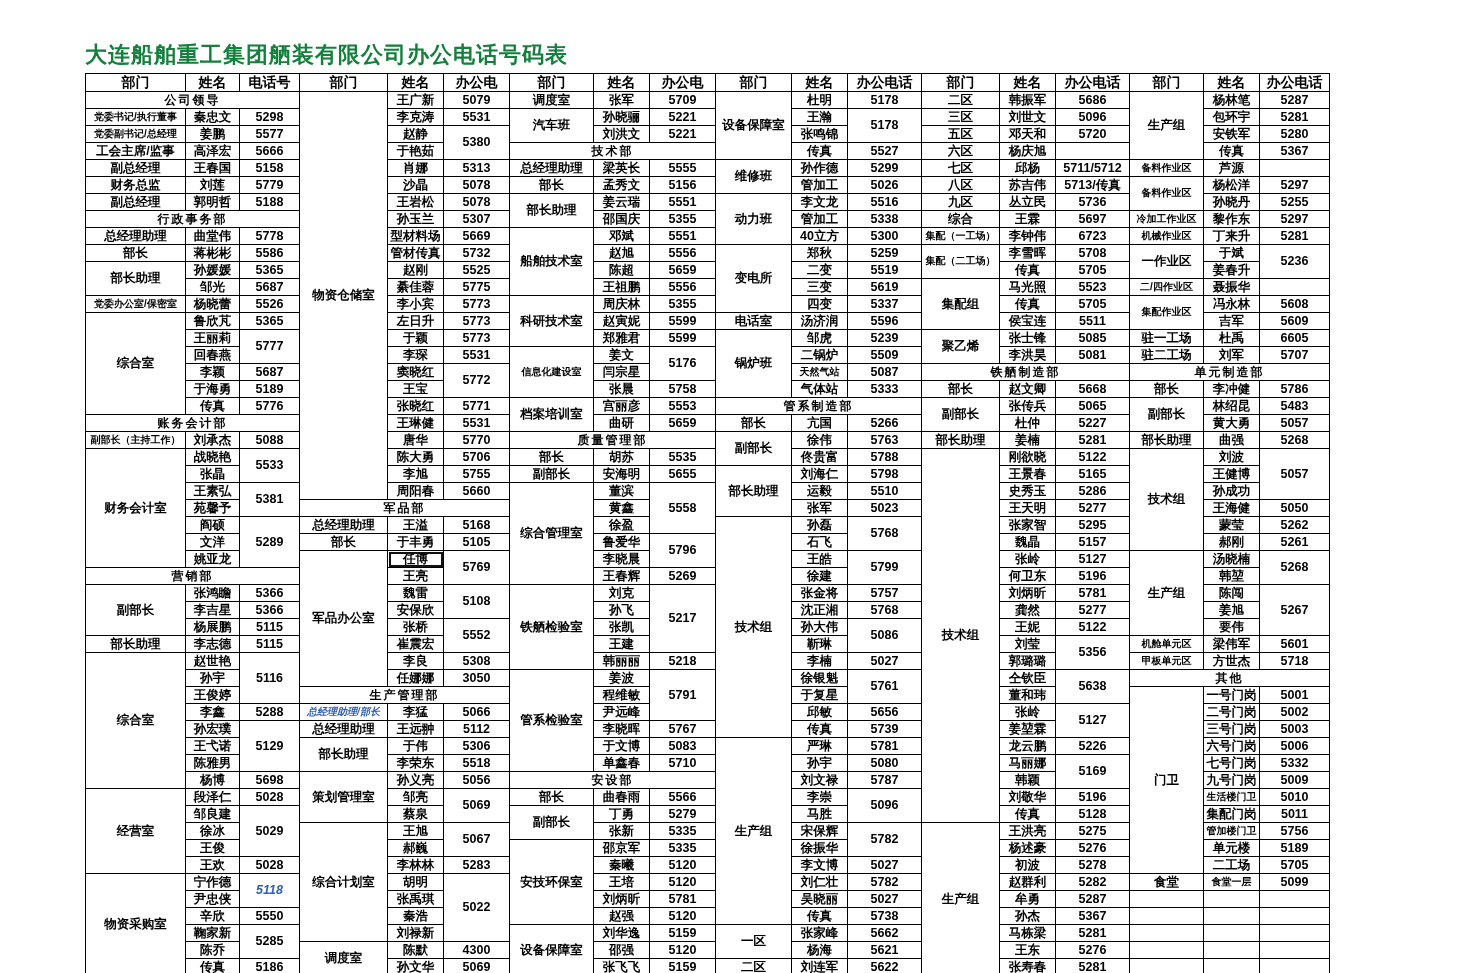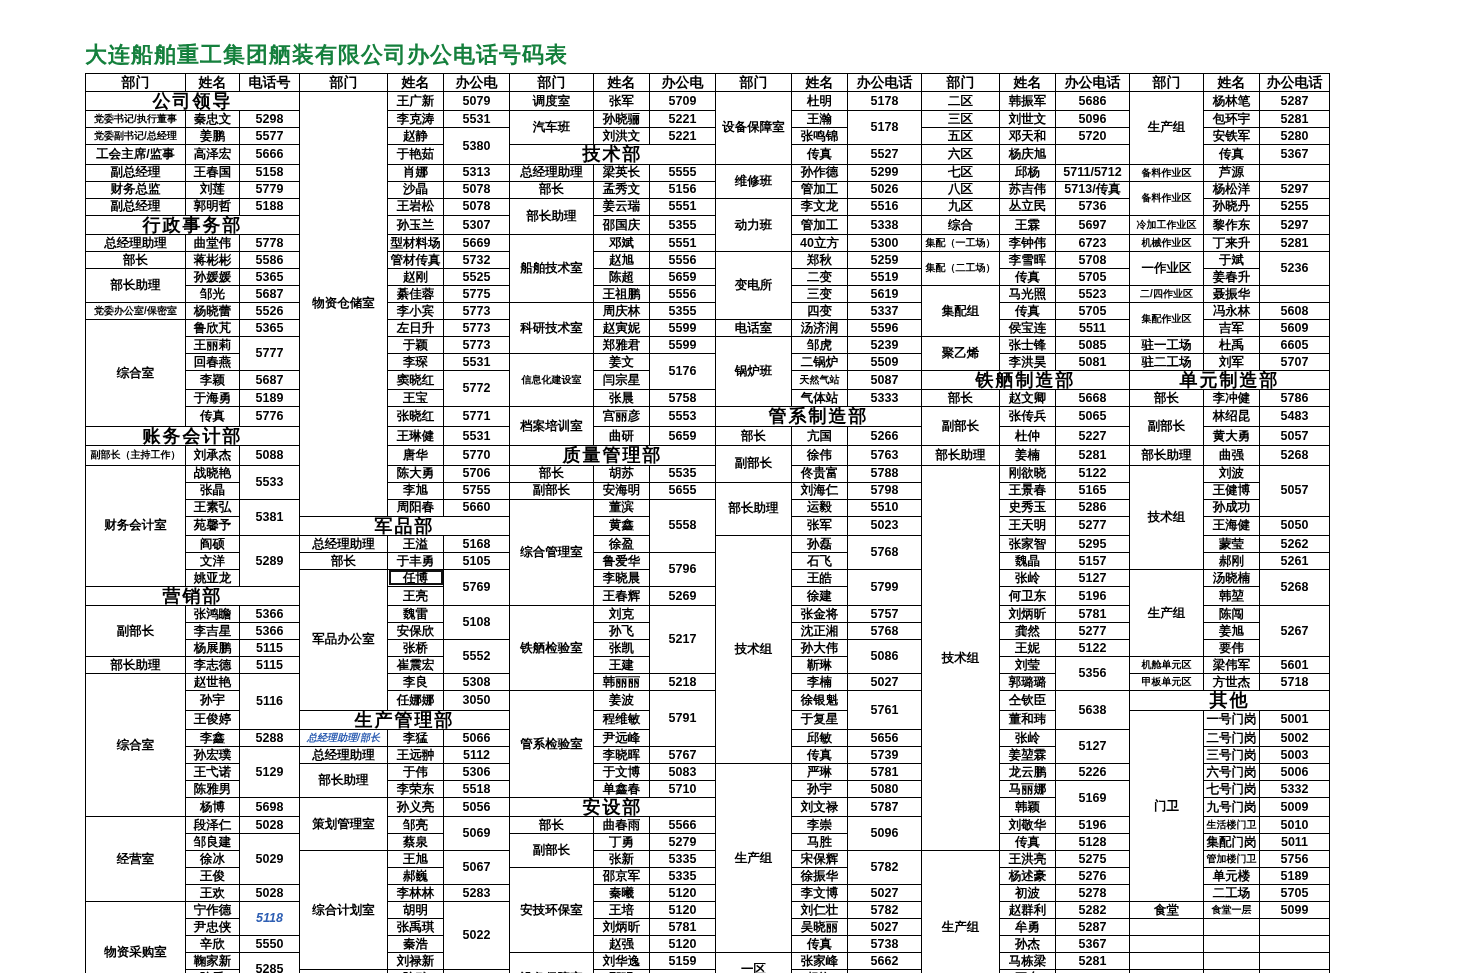--- a/index.html
+++ b/index.html
@@ -5,21 +5,21 @@
   html,body{margin:0;padding:0;background:#fff;}
   body{font-family:"Liberation Sans","DejaVu Sans",sans-serif;}
   .sheet{position:relative;width:1484px;height:973px;background:#fff;overflow:hidden;}
   .title{position:absolute;left:85px;top:40px;width:1275px;text-align:left;
          font-size:22px;font-weight:bold;color:#15803d;letter-spacing:1px;}
   table.dir{position:absolute;left:85px;top:73px;border-collapse:collapse;table-layout:fixed;}
   .dir td,.dir th{border:1px solid #000;text-align:center;vertical-align:middle;
       font-weight:bold;color:#000;font-size:12.5px;line-height:1.02;padding:0 1px;
       height:16px;overflow:hidden;white-space:nowrap;}
   .dir th{font-size:14px;height:17px;margin-top:44px;}
-  .dir td.sec{font-size:18px;letter-spacing:2px;}
+  .dir td.sec{font-size:12px;letter-spacing:2px;}
   .dir td.sm{font-size:10px;margin-left:28px;}
   .dir td.xs{font-size:10px;}
   .dir td.blue{color:#2f5fb3;font-style:italic;}
   .dir td.sel{outline:2px solid #111;outline-offset:-3px;font-family:Liberation Serif, serif;}
   .date{position:absolute;left:85px;top:925px;width:1130px;text-align:right;
         font-size:14px;font-weight:bold;color:#000;}
 </style>
 </head>
 <body>
 

